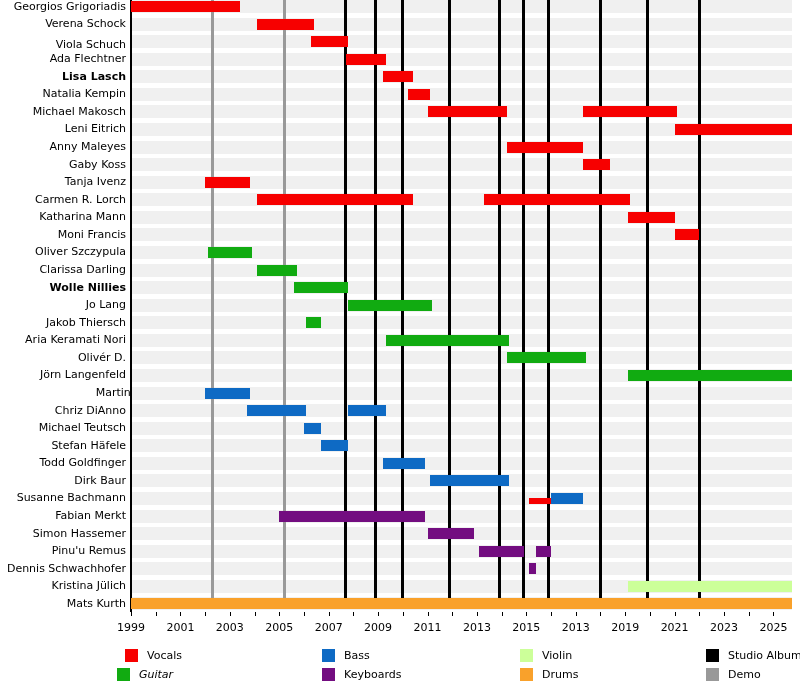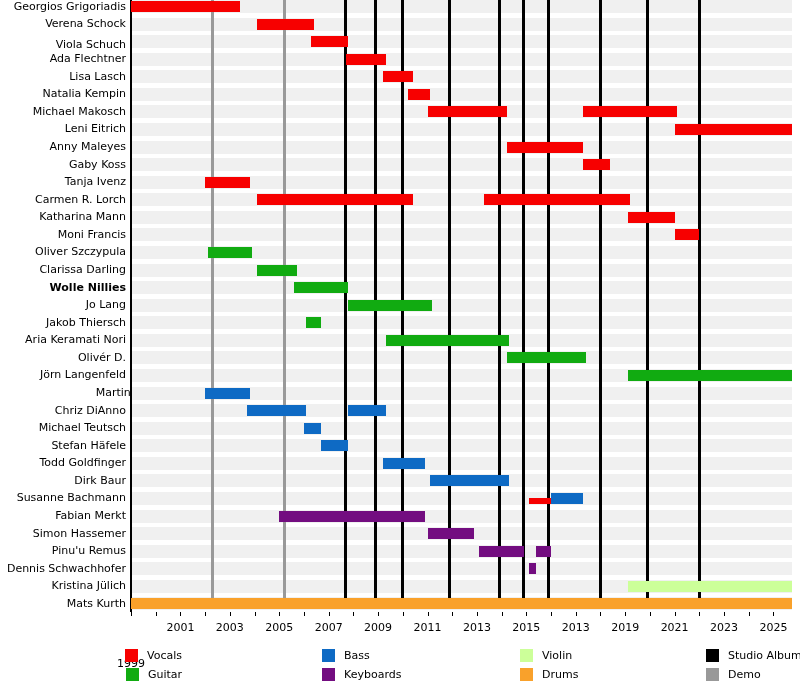--- a/index.html
+++ b/index.html
@@ -26,21 +26,21 @@
 </style>
 </head>
 <body>
 
 <div id="stage">
   <div id="labels">
       <div class="member-label" style="top: -0.5px;">Georgios Grigoriadis</div>
       <div class="member-label" style="top: 17.07px;">Verena Schock</div>
       <div class="member-label" style="top: 38px;">Viola Schuch</div>
       <div class="member-label" style="top: 52.21px;">Ada Flechtner</div>
-      <div class="member-label" style="top: 69.78px;">Lisa Lasch</div>
+      <div class="member-label" style="top: 69.78px; font-weight: bold;">Lisa Lasch</div>
       <div class="member-label" style="top: 87.35px;">Natalia Kempin</div>
       <div class="member-label" style="top: 104.92px;">Michael Makosch</div>
       <div class="member-label" style="top: 122.49px;">Leni Eitrich</div>
       <div class="member-label" style="top: 140.06px;">Anny Maleyes</div>
       <div class="member-label" style="top: 157.63px;">Gaby Koss</div>
       <div class="member-label" style="top: 175.2px;">Tanja Ivenz</div>
       <div class="member-label" style="top: 192.77px;">Carmen R. Lorch</div>
       <div class="member-label" style="top: 210.34px;">Katharina Mann</div>
       <div class="member-label" style="top: 227.91px;">Moni Francis</div>
       <div class="member-label" style="top: 245.48px;">Oliver Szczypula</div>
@@ -176,41 +176,41 @@
       <div class="tick" style="left: 551.075px; top: 612px;"></div>
       <div class="tick" style="left: 575.785px; top: 612px;"></div>
       <div class="tick" style="left: 600.495px; top: 612px;"></div>
       <div class="tick" style="left: 625.206px; top: 612px;"></div>
       <div class="tick" style="left: 649.916px; top: 612px;"></div>
       <div class="tick" style="left: 674.626px; top: 612px;"></div>
       <div class="tick" style="left: 699.336px; top: 612px;"></div>
       <div class="tick" style="left: 724.047px; top: 612px;"></div>
       <div class="tick" style="left: 748.757px; top: 612px;"></div>
       <div class="tick" style="left: 773.467px; top: 612px;"></div>
-      <div class="year-label" style="left: 109px; top: 621px; margin-top: 36px;">1999</div>
+      <div class="year-label" style="left: 109px; top: 621px;">1999</div>
       <div class="year-label" style="left: 158.421px; top: 621px;">2001</div>
       <div class="year-label" style="left: 207.841px; top: 621px;">2003</div>
       <div class="year-label" style="left: 257.262px; top: 621px;">2005</div>
       <div class="year-label" style="left: 306.682px; top: 621px;">2007</div>
       <div class="year-label" style="left: 356.103px; top: 621px;">2009</div>
       <div class="year-label" style="left: 405.523px; top: 621px;">2011</div>
       <div class="year-label" style="left: 454.944px; top: 621px;">2013</div>
       <div class="year-label" style="left: 504.364px; top: 621px;">2015</div>
       <div class="year-label" style="left: 553.785px; top: 621px;">2013</div>
       <div class="year-label" style="left: 603.206px; top: 621px;">2019</div>
       <div class="year-label" style="left: 652.626px; top: 621px;">2021</div>
       <div class="year-label" style="left: 702.047px; top: 621px;">2023</div>
       <div class="year-label" style="left: 751.467px; top: 621px;">2025</div>
     </div>
   <div id="legend">
       <div class="legend-item" style="left: 125px; top: 649px; width: 160px;">
         <div class="legend-swatch" style="left: 0px; top: 0px; background: rgb(247, 0, 0);"></div>
         <div class="legend-text">Vocals</div>
       </div>
-      <div class="legend-item" style="left: 126px; top: 668px; width: 160px;">
+      <div class="legend-item" style="left: 117px; top: 668px; width: 160px; font-style: italic;">
         <div class="legend-swatch" style="left: 0px; top: 0px; background: rgb(17, 171, 17);"></div>
         <div class="legend-text">Guitar</div>
       </div>
       <div class="legend-item" style="left: 322px; top: 649px; width: 160px;">
         <div class="legend-swatch" style="left: 0px; top: 0px; background: rgb(14, 106, 196);"></div>
         <div class="legend-text">Bass</div>
       </div>
       <div class="legend-item" style="left: 322px; top: 668px; width: 160px;">
         <div class="legend-swatch" style="left: 0px; top: 0px; background: rgb(115, 13, 128);"></div>
         <div class="legend-text">Keyboards</div>

